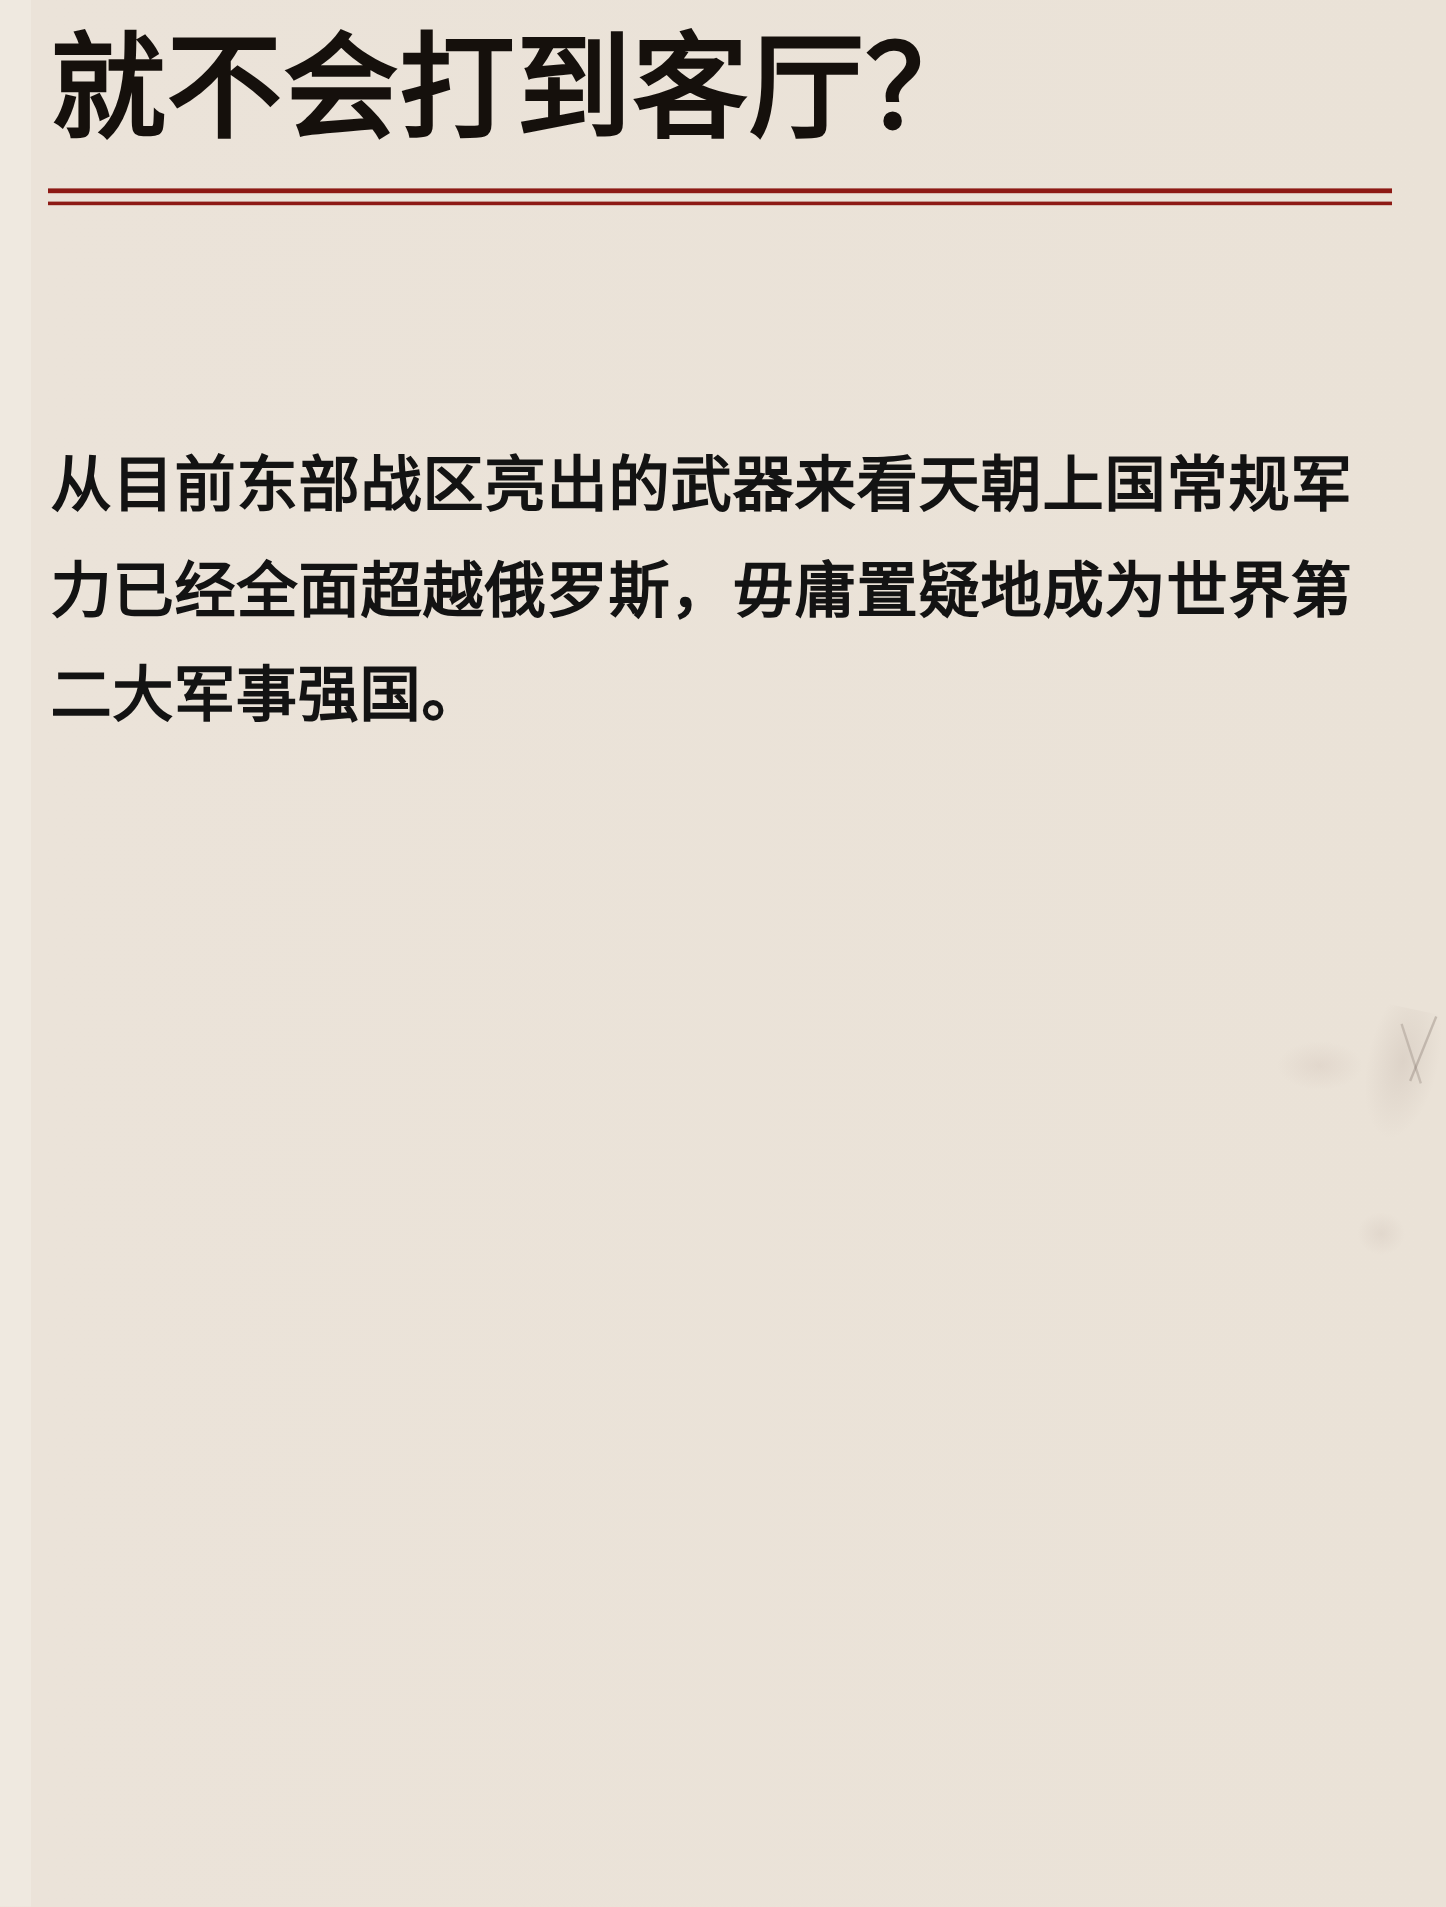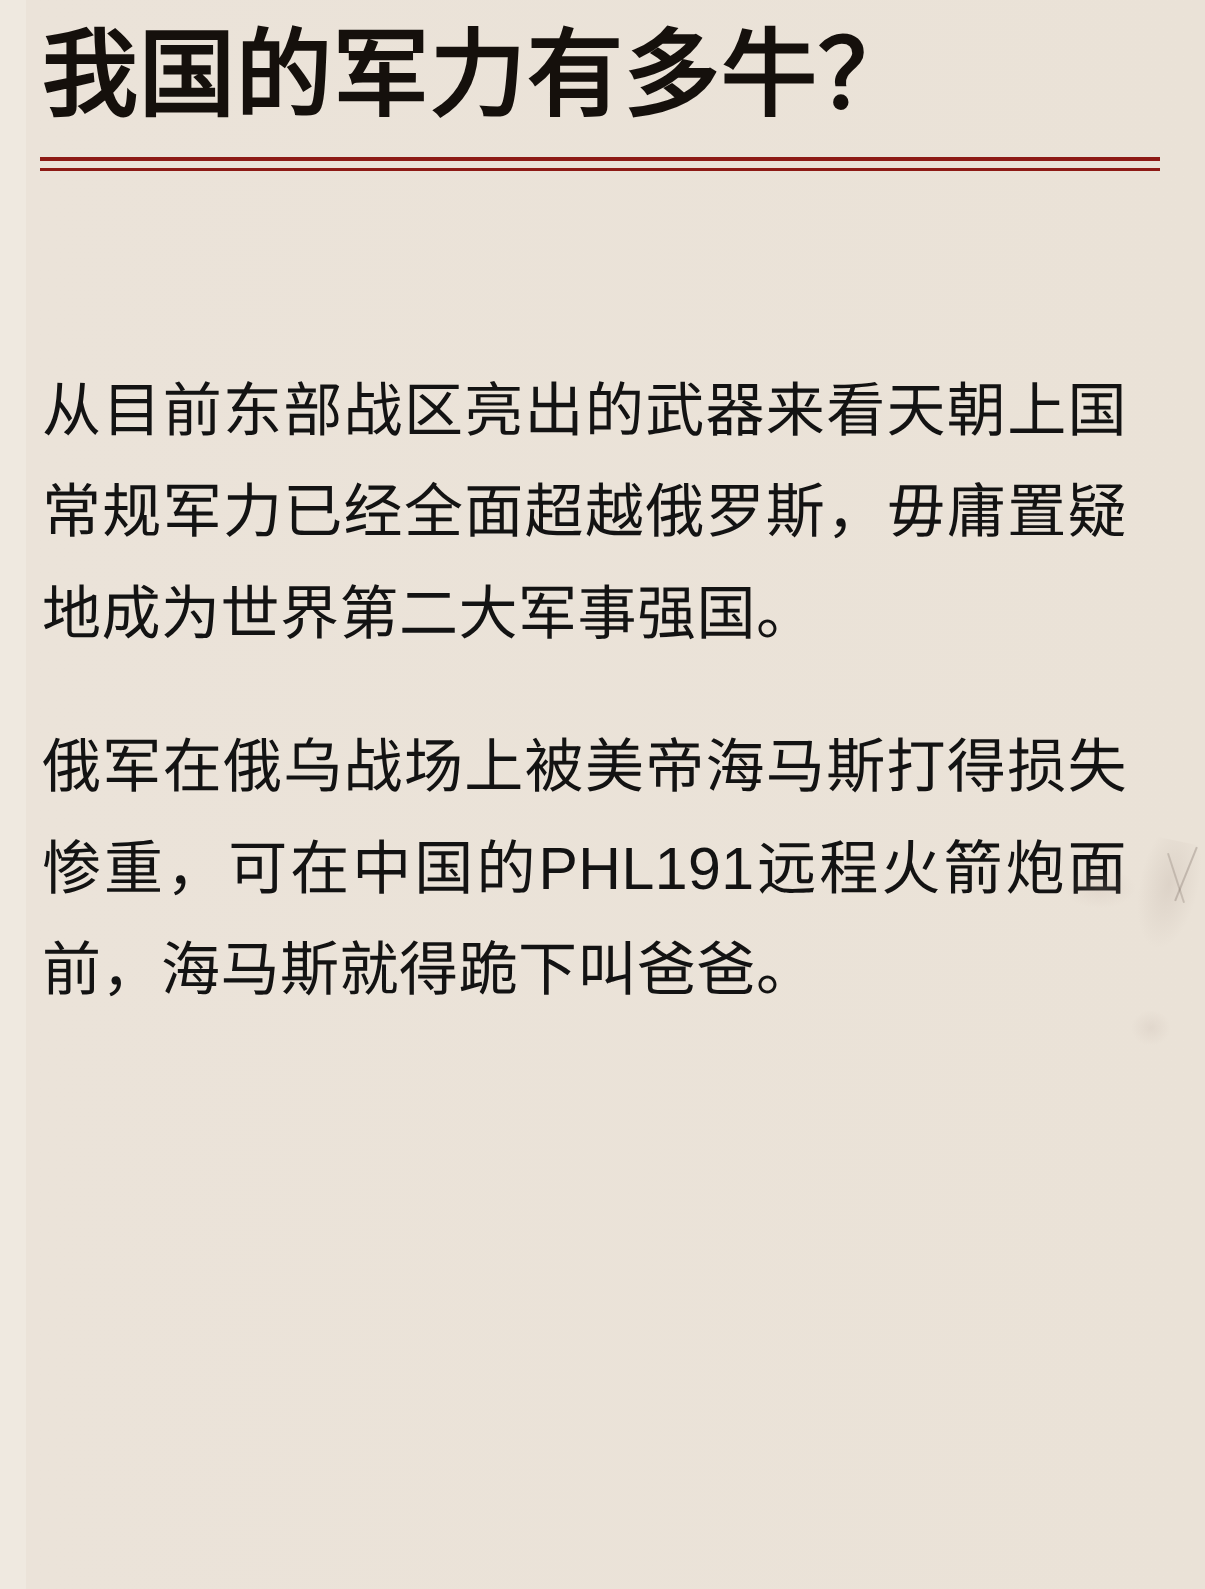--- a/index.html
+++ b/index.html
@@ -58,28 +58,28 @@
     height: 3px;
     background: #8d1a15;
   }
 
   .body-text {
     margin-top: 190px;
     width: 1085px;
   }
 
   .para {
-    font-size: 59px;
+    font-size: 51px;
     line-height: 1.72;
     color: #131313;
     margin: 0 0 52px 0;
     letter-spacing: 0.5px;
     text-align: justify;
     text-justify: inter-ideograph;
-    font-weight: 400;
+    font-weight: 700;
   }
   .para:last-child {
     margin-bottom: 0;
   }
 
   
   .smudge {
     position: absolute;
     pointer-events: none;
     opacity: 0.35;
@@ -126,31 +126,30 @@
     transform: rotate(-18deg);
     pointer-events: none;
   }
 </style>
 </head>
 <body>
 
 <div class="page">
   <div class="content">
 
-    <h1 class="title">我国的军力有多牛？</h1>
+    <h1 class="title">就不会打到客厅？</h1>
 
     <div class="rule-wrap">
       <div class="rule-top"></div>
       <div class="rule-gap"></div>
       <div class="rule-bottom"></div>
     </div>
 
     <div class="body-text">
       <p class="para">从目前东部战区亮出的武器来看天朝上国常规军力已经全面超越俄罗斯，毋庸置疑地成为世界第二大军事强国。</p>
-      <p class="para">俄军在俄乌战场上被美帝海马斯打得损失惨重，可在中国的PHL191远程火箭炮面前，海马斯就得跪下叫爸爸。</p>
     </div>
 
   </div>
 
   <div class="smudge smudge-a"></div>
   <div class="smudge smudge-b"></div>
   <div class="smudge smudge-c"></div>
   <div class="scratch"></div>
   <div class="scratch2"></div>
 </div>

